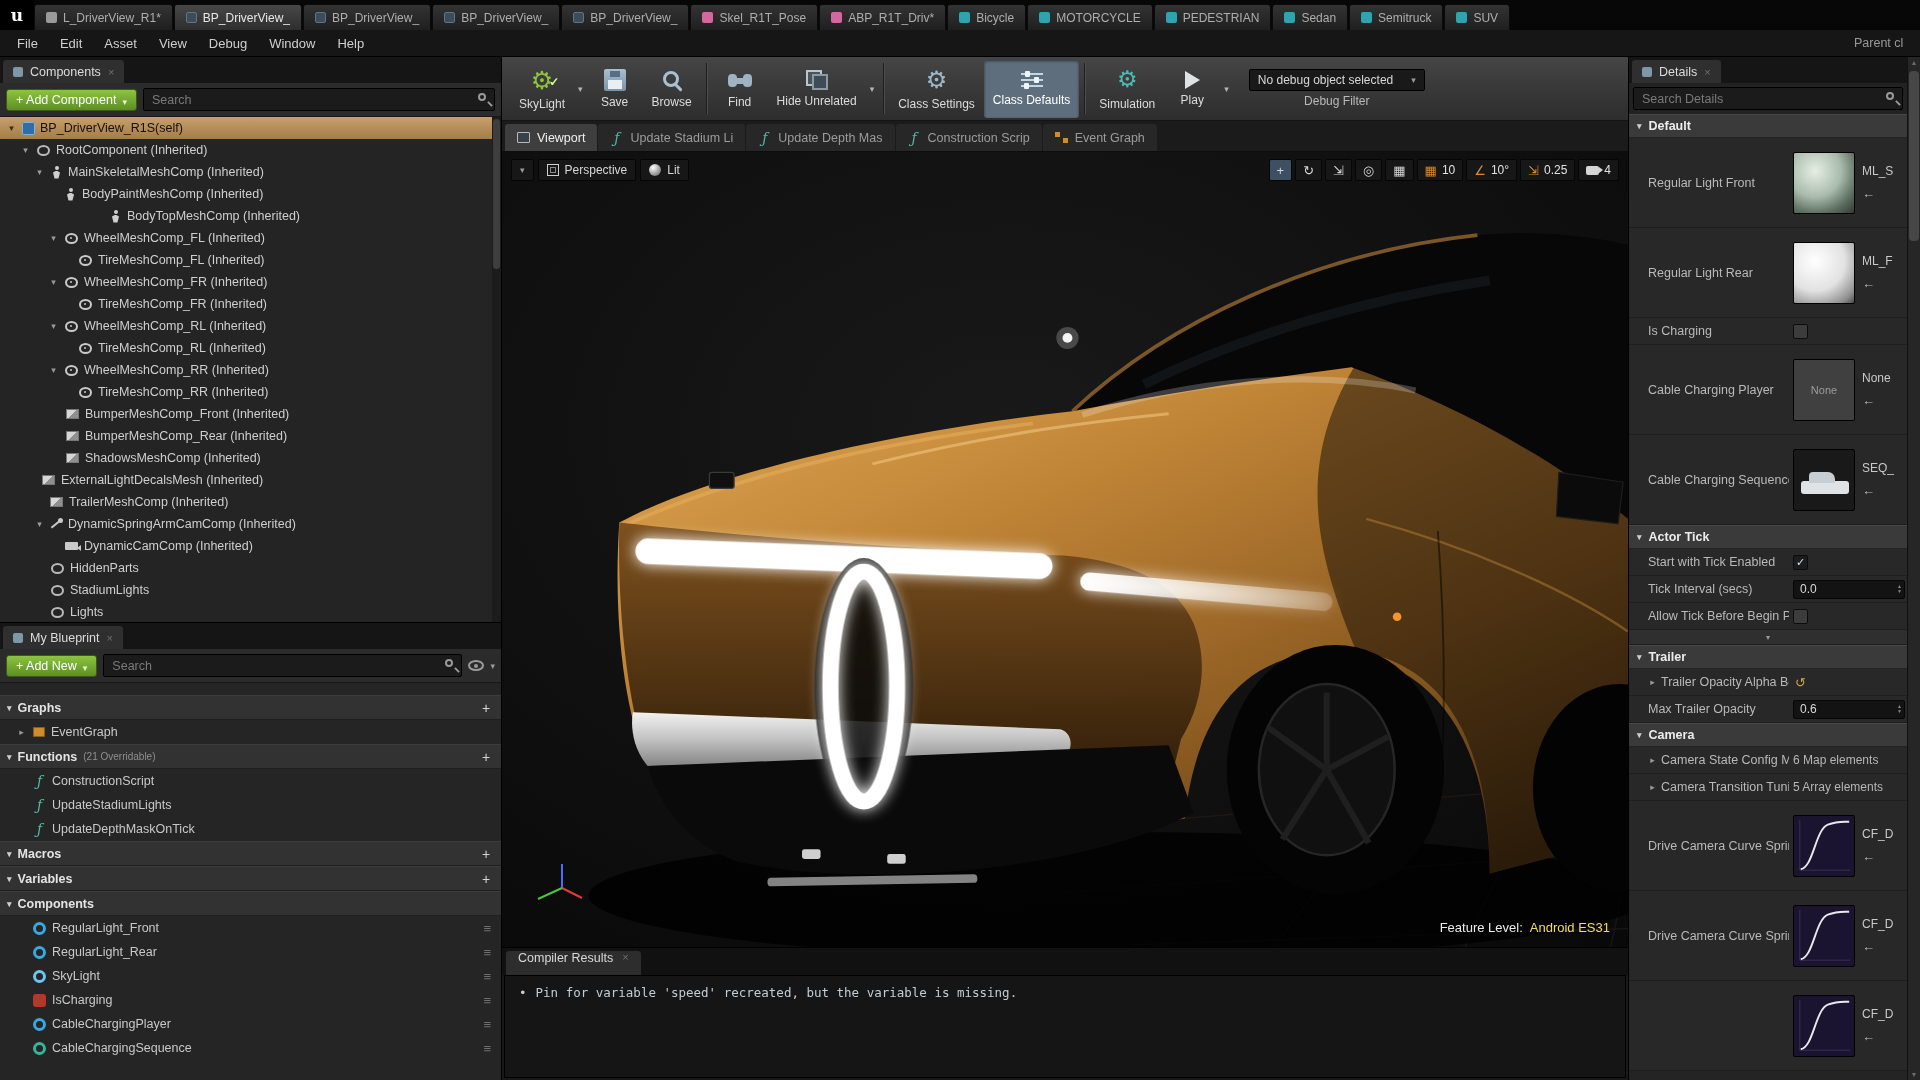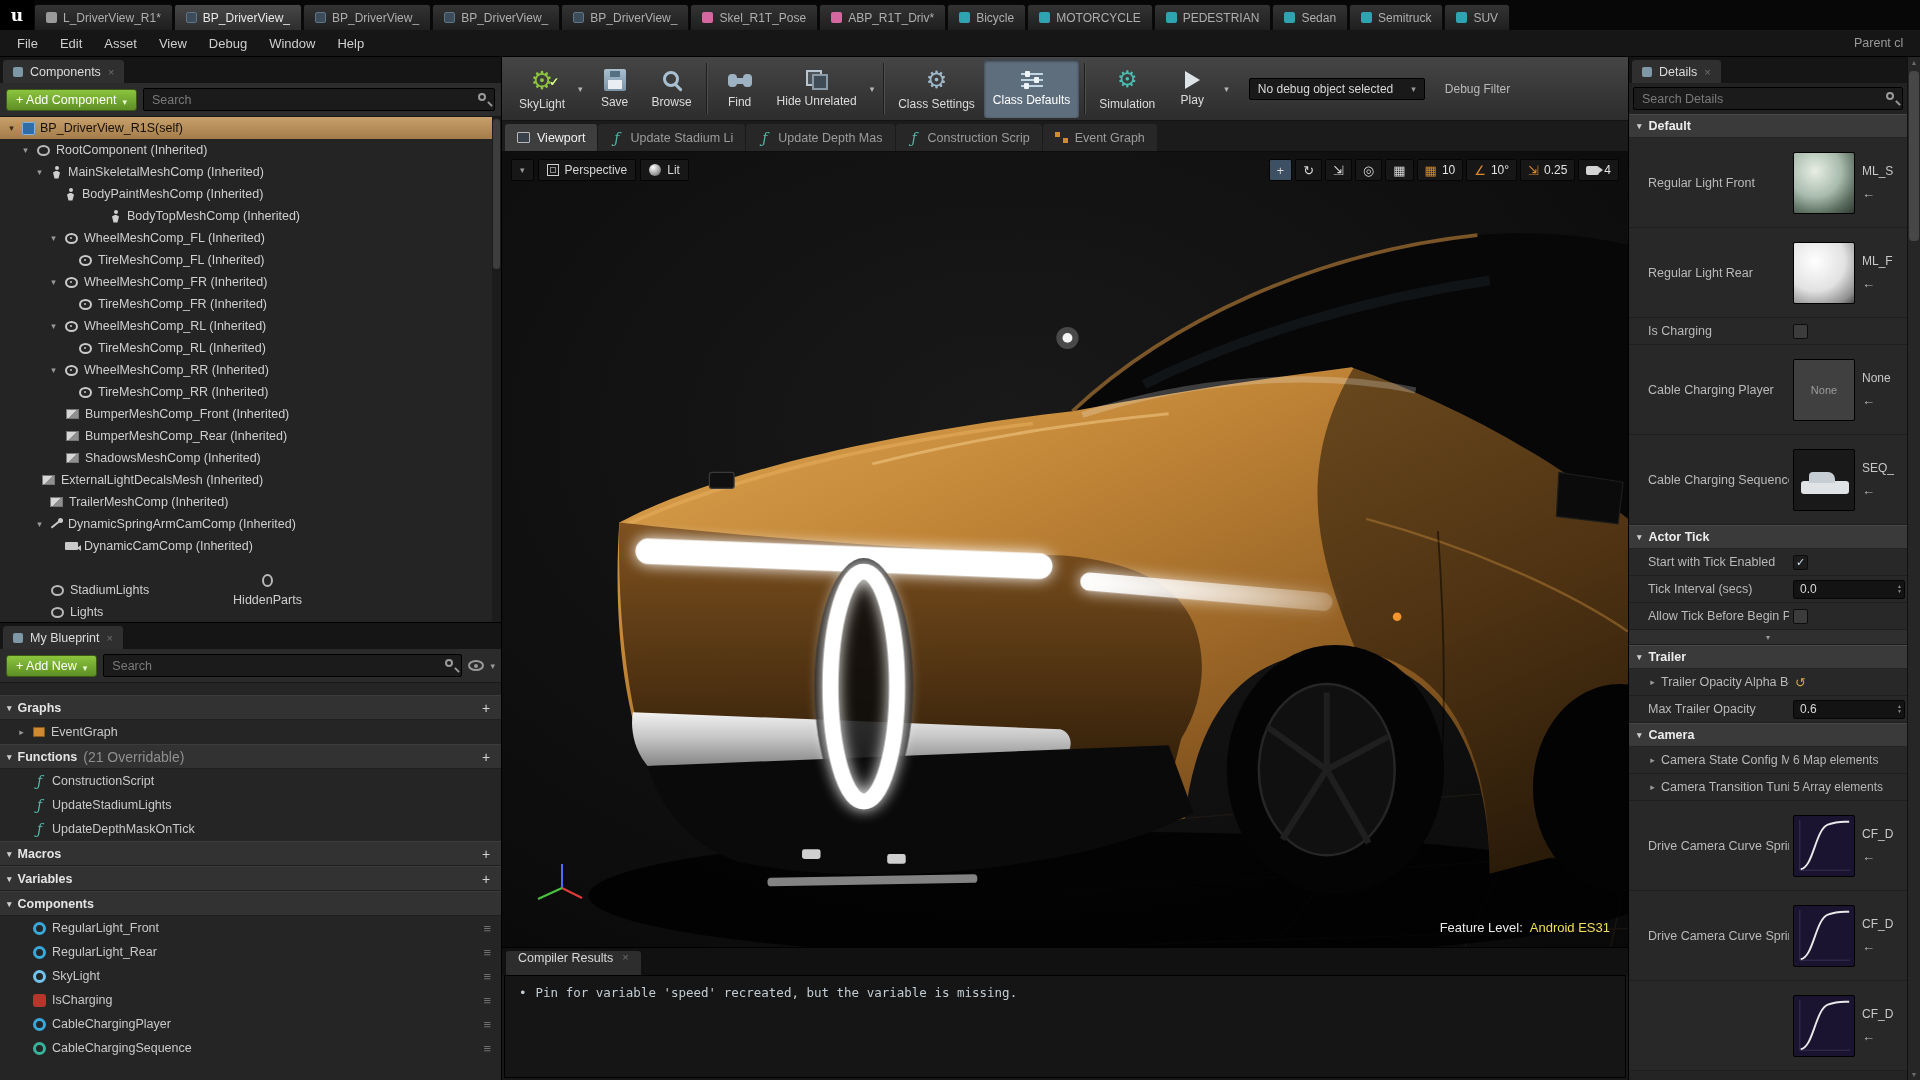--- a/index.html
+++ b/index.html
@@ -80,21 +80,21 @@
   .ic-springarm::after { content:''; position:absolute; right:0; top:0; width:5px; height:5px; border-radius:50%; background:#c9c9c9; }
   .vscroll { position:absolute; right:0; top:0; bottom:0; width:9px; background:#1c1c1c; }
   .vthumb { position:absolute; left:1px; right:1px; top:2px; height:150px; background:#3e3e3e; border-radius:4px; }
 
   
   .lpanel-mb { flex:1; display:flex; flex-direction:column; min-height:0; }
   .mb-body { flex:1; background:#252525; overflow:hidden; }
   .mb-body .mb-h:first-child { margin-top:12px; }
   .mb-h { height:25px; background:#323232; border-top:1px solid #3c3c3c; border-bottom:1px solid #1f1f1f;
     display:flex; align-items:center; gap:6px; padding:0 7px; font-size:12.5px; font-weight:bold; color:#e4e4e4; }
-  .hint { font-weight:normal; color:#8f8f8f; font-size:14px; }
+  .hint { font-weight:normal; color:#8f8f8f; font-size:10px; }
   .plus { margin-left:auto; color:#d5d5d5; font-size:14px; width:16px; text-align:center; font-weight:normal; }
   .mb-item { height:24px; display:flex; align-items:center; gap:6px; padding-left:16px; font-size:12.5px; color:#c9c9c9; }
   .ic-fn { width:13px; flex:0 0 13px; color:#53b8a8; font-style:italic; font-family:"DejaVu Serif",serif; font-size:14px; text-align:center; }
   .ic-graph { width:12px; height:10px; flex:0 0 12px; background:#cf8c2e; border-radius:2px; box-shadow:inset 0 0 0 1px #8a5c1c; }
   .pill { width:13px; height:13px; flex:0 0 13px; border-radius:50%; }
   .pill.var-blue { border:3.5px solid #38a9dd; }
   .pill.var-sky { border:3.5px solid #6fc5ef; }
   .pill.var-red { background:#b5372c; border-radius:3px; }
   .pill.var-teal { border:3.5px solid #36b39a; }
   .trail { margin-left:auto; margin-right:10px; color:#6f6f6f; font-size:13px; }
@@ -126,21 +126,21 @@
   .tico-defaults::before { content:''; position:absolute; inset:0;
     background:linear-gradient(#c3d6e4,#c3d6e4) 0 2px/22px 2px no-repeat,
                linear-gradient(#c3d6e4,#c3d6e4) 0 8px/22px 2px no-repeat,
                linear-gradient(#c3d6e4,#c3d6e4) 0 14px/22px 2px no-repeat; }
   .tico-defaults::after { content:''; position:absolute; width:5px; height:6px; background:#eef5fa; border-radius:1px;
     left:4px; top:0; box-shadow:9px 6px 0 #eef5fa,-1px 12px 0 #eef5fa; }
   .tico-sim { color:#49bdb2; font-size:23px; }
   .tico-play { width:0; height:0; border-left:15px solid #dde3e6; border-top:9px solid transparent; border-bottom:9px solid transparent; }
   .caretbtn { align-self:stretch; display:flex; align-items:center; padding:0 4px; color:#b5b5b5; font-size:9px; }
   .tsep { width:1px; align-self:stretch; margin:6px 5px; background:#1e1e1e; box-shadow:1px 0 0 #4d4d4d; }
-  .debug-group { margin-left:8px; display:flex; justify-content:center; gap:20px; padding:4px 8px;align-items:center; }
+  .debug-group { margin-left:8px; display:flex; flex-direction:column; justify-content:center; gap:3px; padding:4px 8px; }
   .debug-select { background:#191919; border:1px solid #000; border-radius:2px; height:22px; min-width:176px;
     display:flex; align-items:center; gap:10px; padding:0 8px; font-size:12px; color:#d8d8d8; }
   .debug-select .crt2 { margin-left:auto; }
   .debug-label { text-align:center; font-size:12px; color:#b9b9b9; }
 
   
   .doc-tabs { height:31px; background:#1b1b1b; border-bottom:1px solid #0d0d0d; display:flex; align-items:flex-end; padding-left:3px; gap:1px; }
   .dtab { height:27px; display:flex; align-items:center; gap:7px; padding:0 12px; background:#272727;
     color:#9c9c9c; font-size:12.5px; border-radius:3px 3px 0 0; white-space:nowrap; }
   .dtab.active { background:#3e3e3e; color:#f0f0f0; }
@@ -410,21 +410,21 @@
               <div class="trow" style="padding-left: 34px;">
                 <span class="exp">▾</span>
                 <span class="ic ic-springarm"></span>
                 <span>DynamicSpringArmCamComp (Inherited)</span>
               </div>
               <div class="trow" style="padding-left: 48px;">
                 <span class="exp"></span>
                 <span class="ic ic-camera"></span>
                 <span>DynamicCamComp (Inherited)</span>
               </div>
-              <div class="trow" style="padding-left: 34px; flex-direction: column;">
+              <div class="trow" style="padding-left: 34px;">
                 <span class="exp"></span>
                 <span class="ic ic-scene"></span>
                 <span>HiddenParts</span>
               </div>
               <div class="trow" style="padding-left: 34px;">
                 <span class="exp"></span>
                 <span class="ic ic-scene"></span>
                 <span>StadiumLights</span>
               </div>
               <div class="trow" style="padding-left: 34px;">

